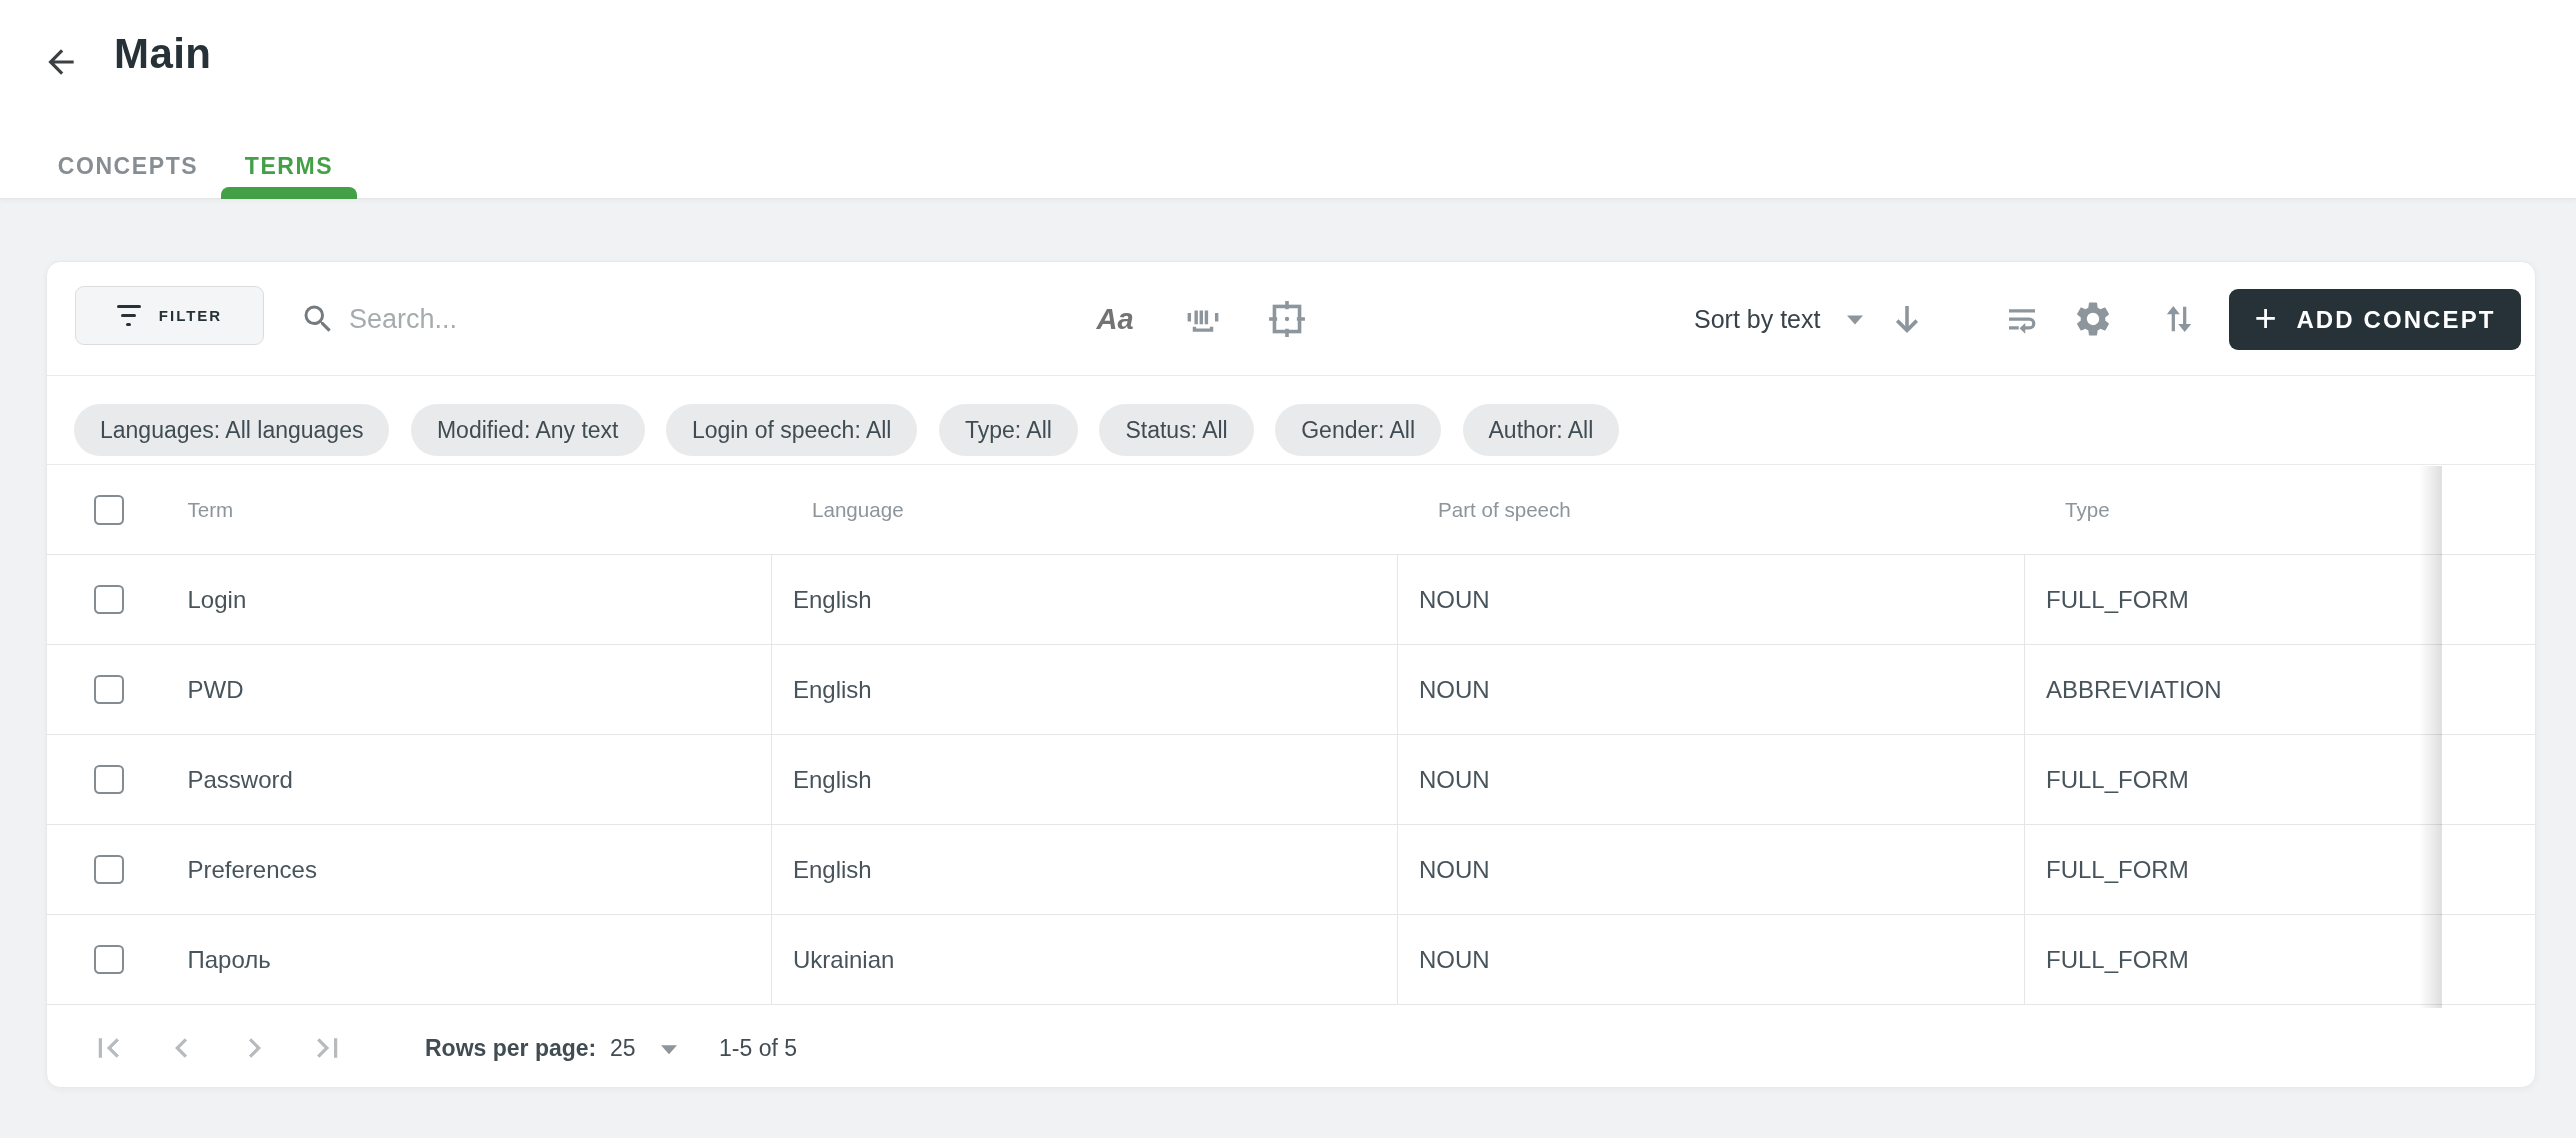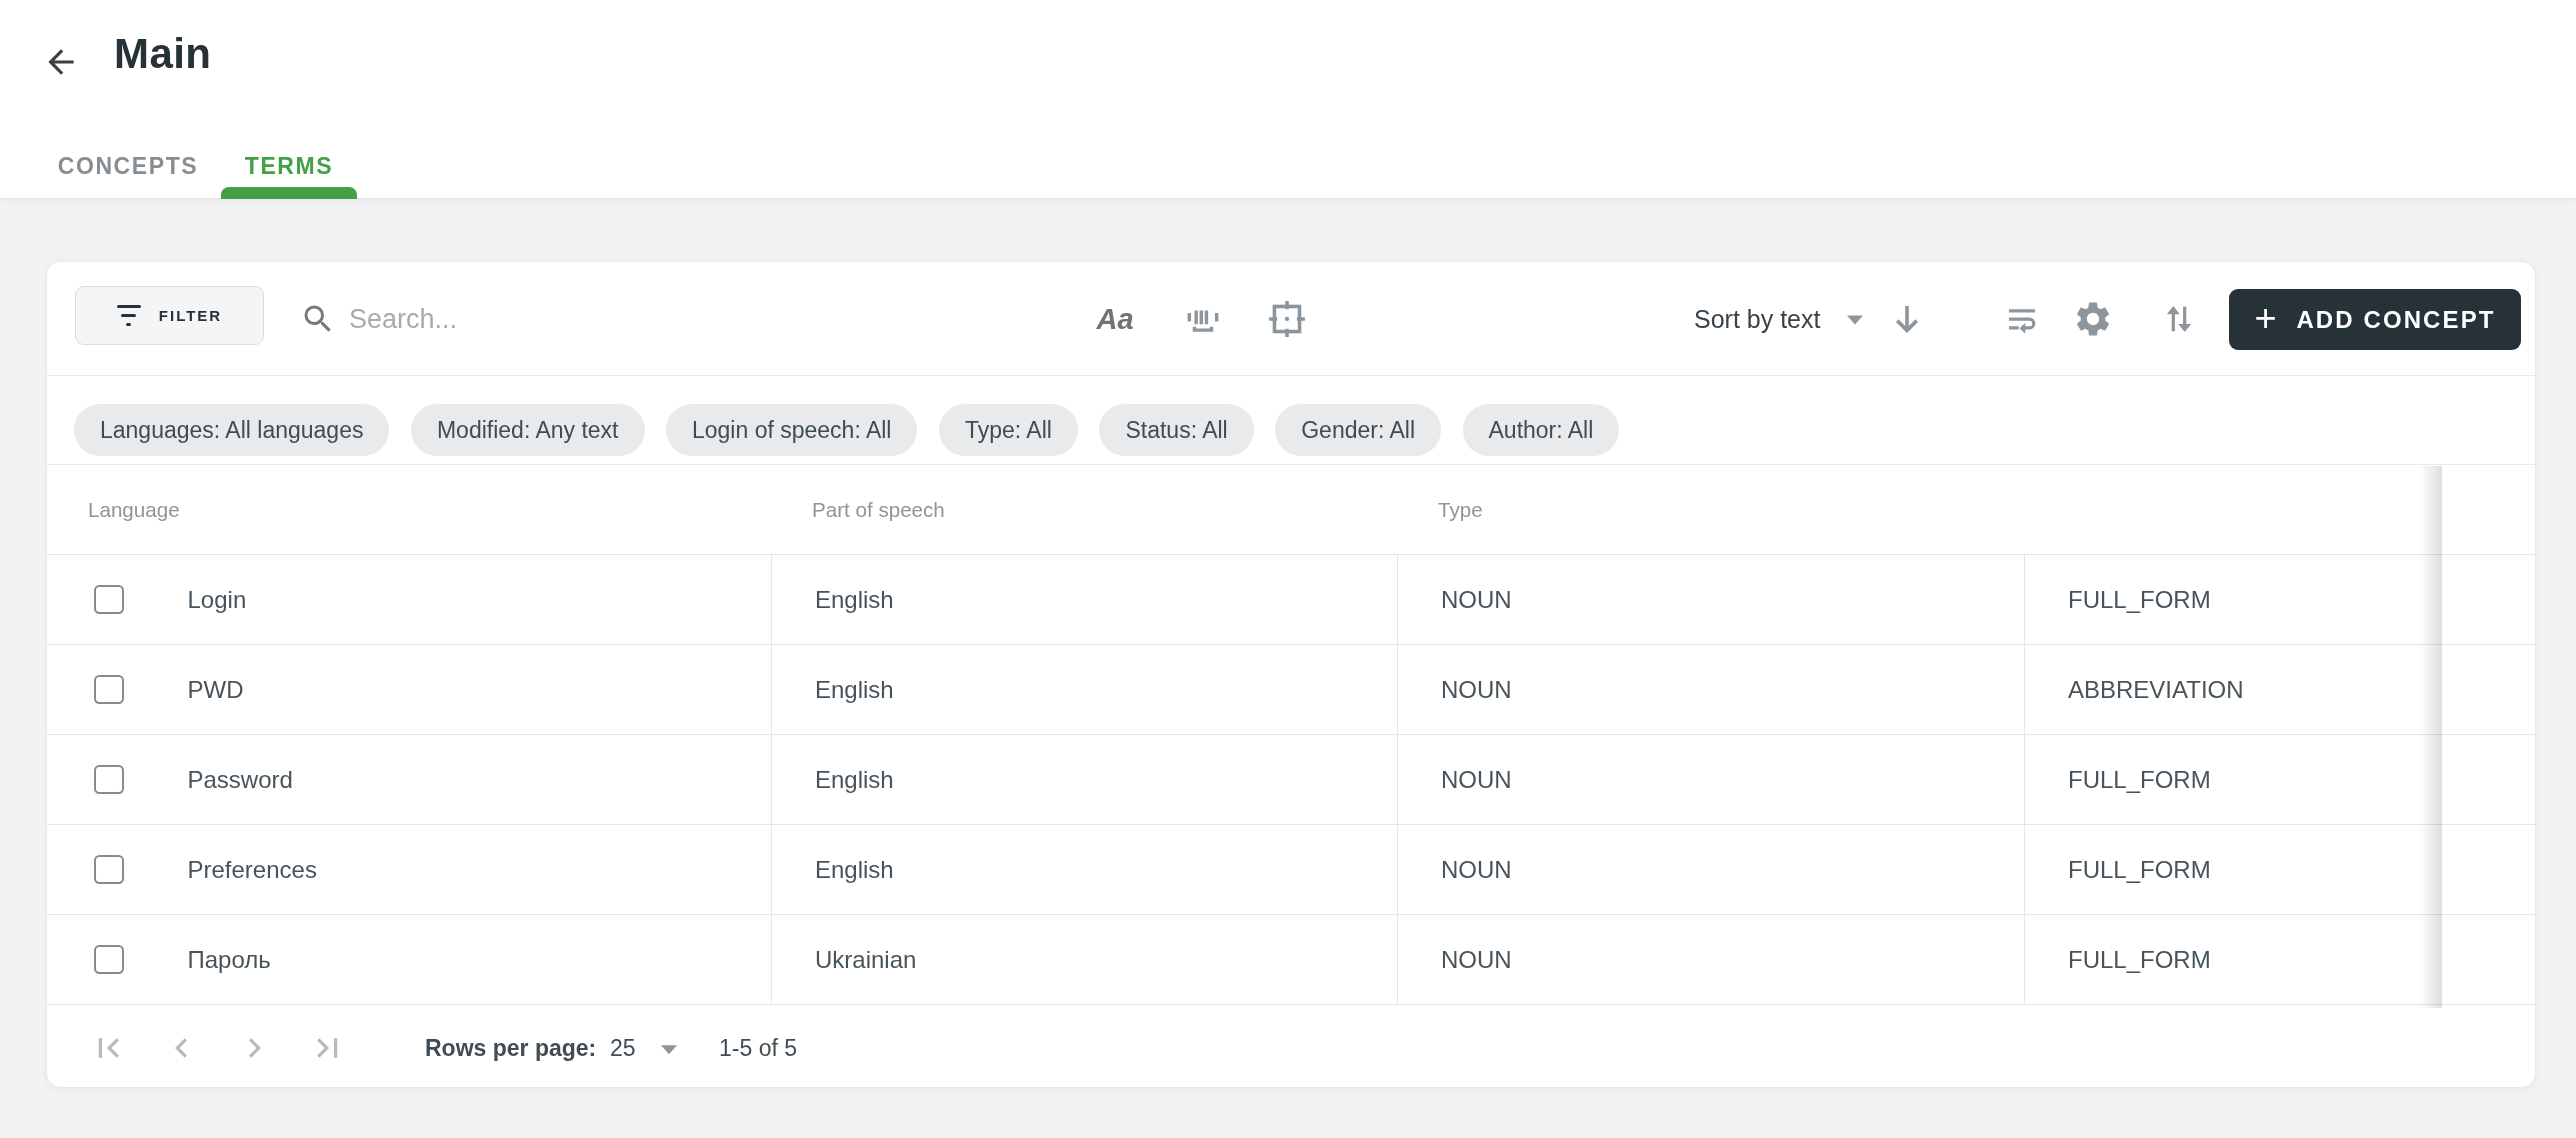--- a/index.html
+++ b/index.html
@@ -117,21 +117,21 @@
   .th { font-size:20.6px; color:#8d959b; padding-left:41px; }
   .th.first { display:flex; align-items:center; padding-left:47px; gap:64px; }
   .th.first span { font-size:20.6px; color:#8d959b; }
 
   .tbody { position:absolute; left:0; top:293px; width:100%; }
   .trow {
     height:90px; border-bottom:0.9px solid #e4e6e7;
     display:grid; grid-template-columns:724px 626px 627px 420px 1fr;
     align-items:center;
   }
-  .td { font-size:24px; color:#48545c; padding-left:43px; height:100%; display:flex; align-items:center; }
+  .td { font-size:24px; color:#48545c; padding-left:21px; height:100%; display:flex; align-items:center; }
   .td.cell-border { border-left:0.9px solid #e4e6e7; }
   .td.first { padding-left:47px; gap:64px; }
   .td.pinned { padding:0; }
 
   .checkbox {
     width:29.5px; height:29.5px; border:2.7px solid #848c92; border-radius:5.4px;
     background:#fff; cursor:pointer; flex:0 0 auto;
   }
 
   .pin-shadow {
@@ -250,20 +250,24 @@
       <div class="chip">Languages: All languages</div>
       <div class="chip">Modified: Any text</div>
       <div class="chip">Login of speech: All</div>
       <div class="chip">Type: All</div>
       <div class="chip">Status: All</div>
       <div class="chip">Gender: All</div>
       <div class="chip">Author: All</div>
     </div>
 
   <div class="thead">
+    <div class="th first">
+      <div class="checkbox"></div>
+      <span>Term</span>
+    </div>
     <div class="th">Language</div>
     <div class="th">Part of speech</div>
     <div class="th">Type</div>
     <div class="th"></div>
   </div>
 
   <div class="tbody">
       <div class="trow">
         <div class="td first">
           <div class="checkbox"></div>

